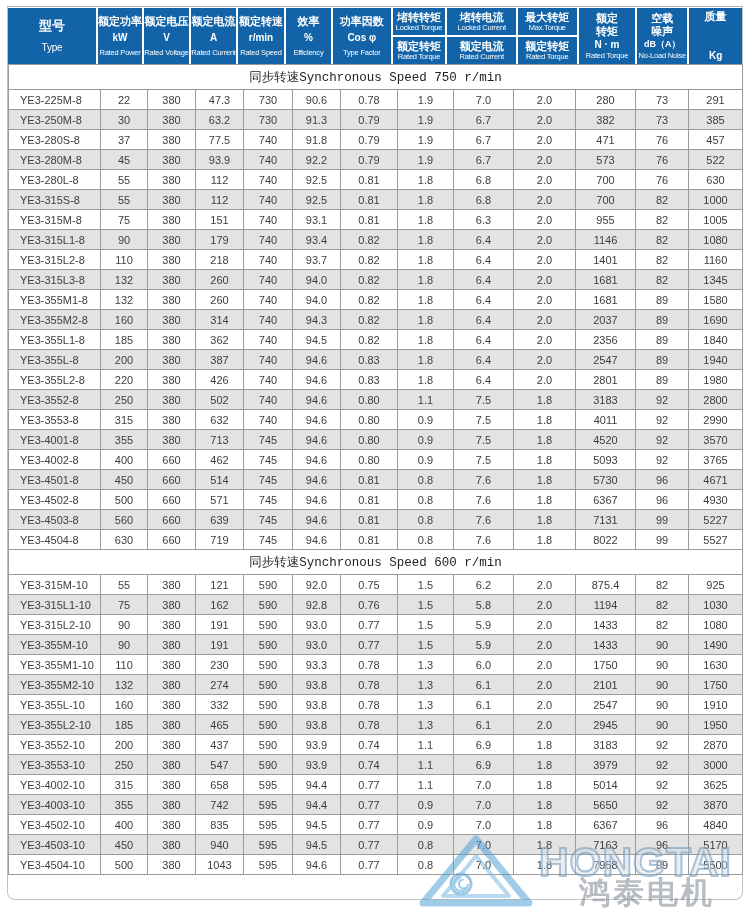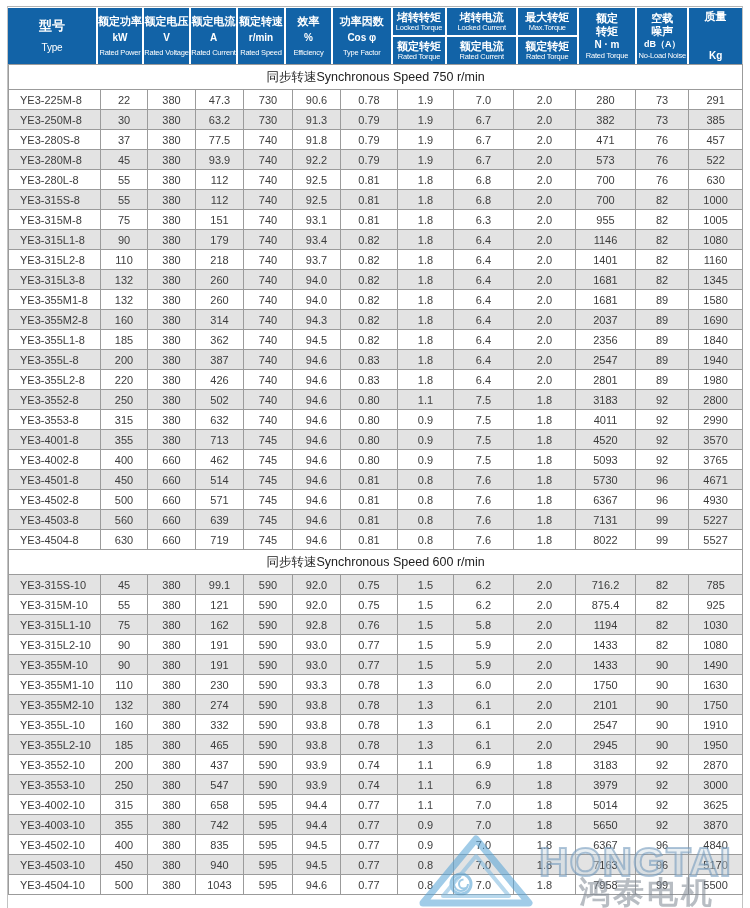--- a/index.html
+++ b/index.html
@@ -29,21 +29,21 @@
   .c10{width:60px}.c11{width:53px}.c12{width:54px}
 
   
   table { border-collapse:collapse; width:734px; table-layout:fixed;
     margin-top:0; }
   td { border:1px solid #9b9b9b; font-size:11px; color:#3d3d3d;
     text-align:center; height:20px; padding:0 1px; white-space:nowrap; overflow:hidden; }
   td.model { text-align:left; padding-left:11px; }
   tr.alt td { background:#e3e3e3; }
   tr.section-row td { background:#fff; border-left:1px solid #9b9b9b;
-    border-right:1px solid #9b9b9b; height:25px; font-size:12.5px; color:#222; }
+    border-right:1px solid #9b9b9b; height:25px; font-size:12.5px; color:#222;font-family:Liberation Mono, monospace; }
 
   
   .watermark { position:absolute; right:18px; bottom:0px; display:flex;
     align-items:flex-end; pointer-events:none; z-index:5; }
   .wm-tri { width:118px; height:74px; opacity:0.55; margin-right:4px; }
   .wm-text { display:flex; flex-direction:column; align-items:flex-start; }
   .wm-en { font-size:41px; font-weight:bold; letter-spacing:1px; line-height:0.9;
     color:rgba(200,214,226,0.40); -webkit-text-stroke:2px rgba(110,150,185,0.55); }
   .wm-zh { font-size:31px; font-weight:bold; letter-spacing:3px; line-height:1.0;
     color:rgba(125,135,145,0.55); margin-left:40px; margin-top:-4px; }
@@ -497,35 +497,20 @@
             <td>0.8</td>
             <td>7.6</td>
             <td>1.8</td>
             <td>8022</td>
             <td>99</td>
             <td>5527</td>
           </tr>
           <tr class="section-row">
             <td colspan="13">同步转速Synchronous Speed 600 r/min</td>
           </tr>
-          <tr class="alt">
-            <td class="model">YE3-315S-10</td>
-            <td>45</td>
-            <td>380</td>
-            <td>99.1</td>
-            <td>590</td>
-            <td>92.0</td>
-            <td>0.75</td>
-            <td>1.5</td>
-            <td>6.2</td>
-            <td>2.0</td>
-            <td>716.2</td>
-            <td>82</td>
-            <td>785</td>
-          </tr>
           <tr>
             <td class="model">YE3-315M-10</td>
             <td>55</td>
             <td>380</td>
             <td>121</td>
             <td>590</td>
             <td>92.0</td>
             <td>0.75</td>
             <td>1.5</td>
             <td>6.2</td>

